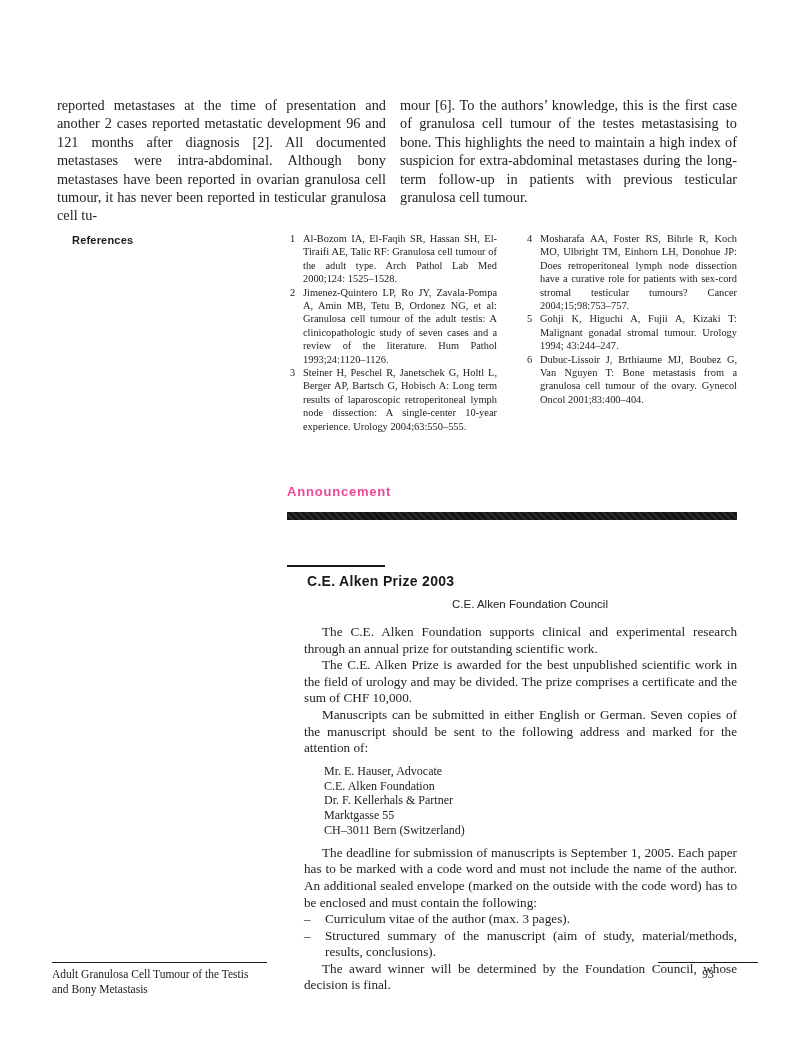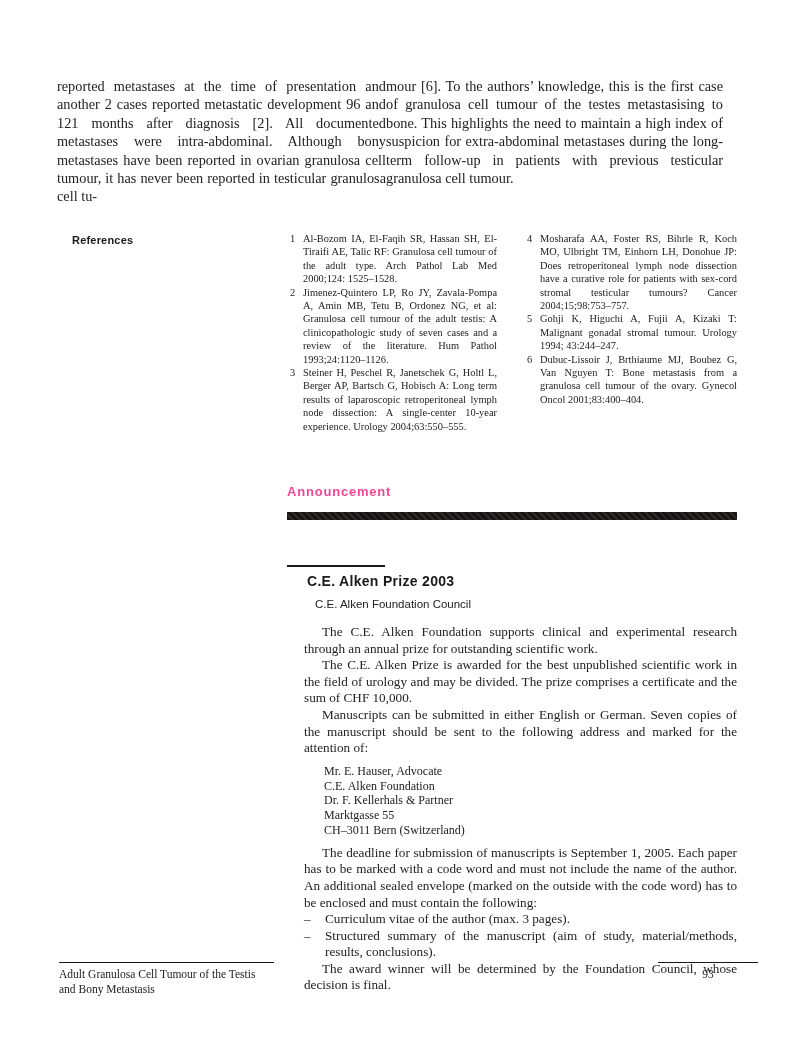--- a/index.html
+++ b/index.html
@@ -12,24 +12,25 @@
     height: 1059px;
     margin: 0 auto;
     background: #ffffff;
     color: #1e1e1e;
     overflow: hidden;
   }
 
   
   .body-top {
     position: absolute;
-    top: 77px;
+    top: 96px;
     left: 57px;
     width: 680px;
     display: flex;
+    gap: 14px;
   }
   .body-col {
     font-size: 14.3px;
     line-height: 18.4px;
     text-align: justify;
     color: #222;
   }
   .body-col.left  { width: 329px; }
   .body-col.right { width: 337px; font-family: Liberation Serif, serif; }
 
@@ -97,24 +98,25 @@
     margin-top: 6px;
     margin-left: 20px;
     font-family: "Liberation Sans", sans-serif;
     font-weight: bold;
     font-size: 14px;
     letter-spacing: 0.3px;
     color: #1a1a1a;
   }
   .alken-subtitle {
     margin-top: 9px;
-    margin-left: 28px;
+    margin-left: 36px;
     font-family: "Liberation Sans", sans-serif;
     font-size: 11.5px;
     color: #222;
+    text-align: center;
   }
   .ann-body { margin-top: 14px; margin-left: 17px; }
   .ann-body p.ann-par {
     font-size: 13.2px;
     line-height: 16.6px;
     text-align: justify;
     text-indent: 18px;
     color: #222;
   }
   .address {
@@ -141,21 +143,21 @@
   
   .footer-seg {
     position: absolute;
     top: 962px;
     border-top: 1.5px solid #1a1a1a;
     padding-top: 4px;
     font-size: 11.5px;
     line-height: 14.5px;
     color: #222;
   }
-  .footer-left   { left: 59px;  width: 215px; }
+  .footer-left   { left: 52px;  width: 215px; }
   .footer-center { left: 399px; width: 227px; }
   .footer-right  { left: 658px; width: 100px; text-align: center; }
 </style>
 </head>
 <body>
 
 <div class="page">
 
   <div class="body-top">
     <div class="body-col left">reported metastases at the time of presentation and another 2 cases reported metastatic development 96 and 121 months after diagnosis [2]. All documented metastases were intra-abdominal. Although bony metastases have been reported in ovarian granulosa cell tumour, it has never been reported in testicular granulosa cell tu-</div>

